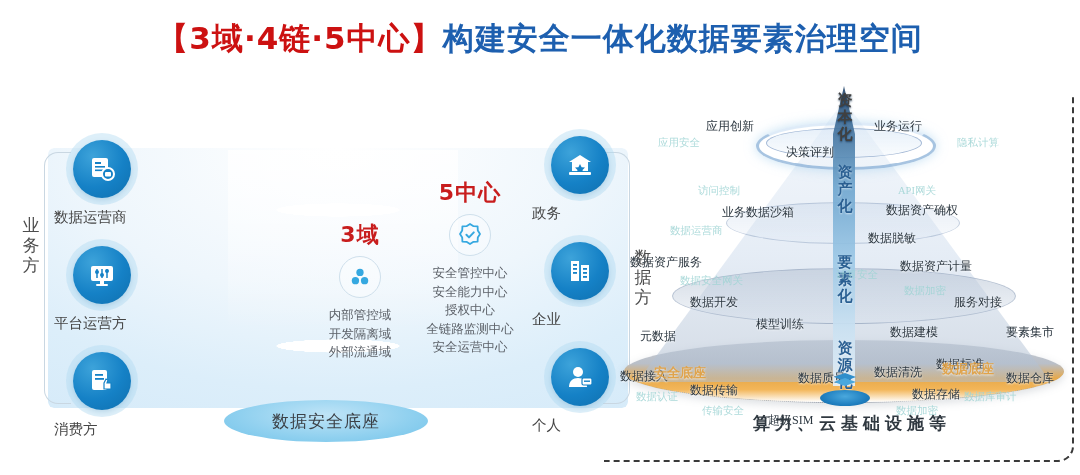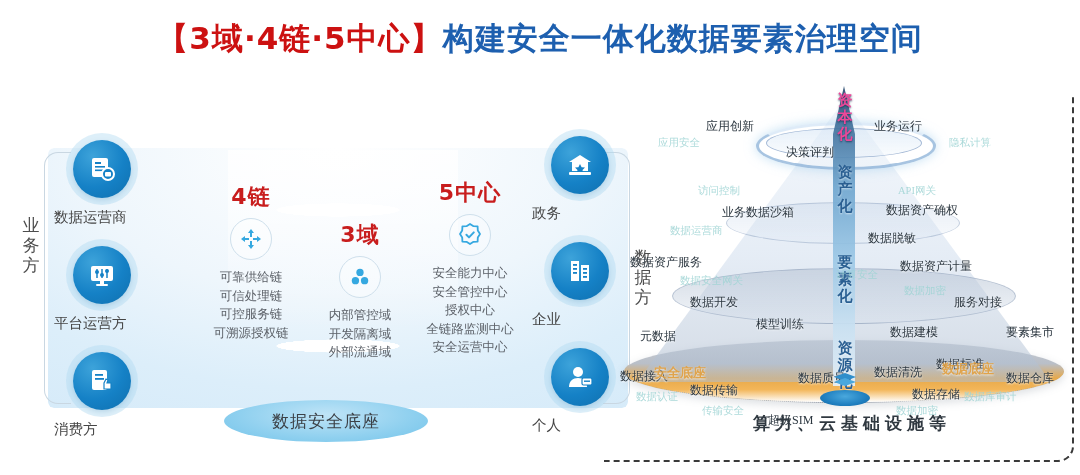--- a/index.html
+++ b/index.html
@@ -168,21 +168,21 @@
     border-top-color:rgba(160,200,235,.35);
     box-shadow:0 0 12px rgba(150,200,235,.55);
   }
 
   .v-stage{
     position:absolute;width:22px;left:216px;
     font-size:15px;font-weight:bold;color:#1f4f7a;
     text-align:center;line-height:1.12;
     text-shadow:0 1px 2px rgba(255,255,255,.6);
   }
-  .v-capital{top:14px;color:#ec4899;text-shadow:0 1px 2px rgba(20,50,80,.8);}
+  .v-capital{top:14px;color:#404040;text-shadow:0 1px 2px rgba(20,50,80,.8);}
   .v-asset{top:86px;color:#2a5f92;}
   .v-element{top:176px;color:#2a5f92;}
   .v-resource{top:262px;color:#2a5f92;}
 
   .node{
     position:absolute;white-space:nowrap;
     font-size:12px;color:#2c3740;
     text-shadow:0 1px 2px rgba(255,255,255,.85);
   }
   .node.faint{color:#9fd4d4;font-size:10.5px;text-shadow:none;opacity:.85;}
@@ -316,35 +316,20 @@
             <circle cx="13" cy="10" r="5" fill="#fff"></circle>
             <path d="M4 25 c0 -6 4 -9 9 -9 c5 0 9 3 9 9 z" fill="#fff"></path>
             <rect x="17" y="16" width="10" height="7" rx="1.5" fill="#fff" stroke="#1581c6" stroke-width="1.2"></rect>
             <rect x="19" y="18.5" width="6" height="1.4" fill="#1581c6"></rect>
           </svg>
         </div>
         <div class="cap">个人</div>
       </div>
     </div>
 
-    <div class="pillar p-4chain">
-      <div class="ttl">4链</div>
-      <div class="ringicon">
-        <svg width="24" height="24" viewBox="0 0 24 24" fill="#35a8e0">
-          <path d="M12 2 l3 4 h-2 v4 h-2 v-4 h-2z"></path>
-          <path d="M12 22 l-3 -4 h2 v-4 h2 v4 h2z"></path>
-          <path d="M2 12 l4 -3 v2 h4 v2 h-4 v2z"></path>
-          <path d="M22 12 l-4 3 v-2 h-4 v-2 h4 v-2z"></path>
-        </svg>
-      </div>
-      <div class="lines">可靠供给链</div>
-      <div class="lines">可信处理链</div>
-      <div class="lines">可控服务链</div>
-      <div class="lines">可溯源授权链</div>
-    </div>
 
     <div class="pillar p-3domain">
       <div class="ttl">3域</div>
       <div class="ringicon">
         <svg width="22" height="22" viewBox="0 0 24 24" fill="#35a8e0">
           <circle cx="12" cy="7" r="4"></circle>
           <circle cx="7" cy="16" r="4"></circle>
           <circle cx="17" cy="16" r="4"></circle>
         </svg>
       </div>
@@ -354,22 +339,22 @@
     </div>
 
     <div class="pillar p-5center">
       <div class="ttl">5中心</div>
       <div class="ringicon">
         <svg width="26" height="26" viewBox="0 0 26 26">
           <path d="M13 2 l3.5 2.2 4.1 .2 .2 4.1 2.2 3.5 -2.2 3.5 -.2 4.1 -4.1 .2 -3.5 2.2 -3.5 -2.2 -4.1 -.2 -.2 -4.1 -2.2 -3.5 2.2 -3.5 .2 -4.1 4.1 -.2z" fill="none" stroke="#35a8e0" stroke-width="1.8" stroke-linejoin="round"></path>
           <path d="M9.4 12.8 l2.6 2.6 4.8 -5" fill="none" stroke="#35a8e0" stroke-width="2" stroke-linecap="round" stroke-linejoin="round"></path>
         </svg>
       </div>
+      <div class="lines">安全管控中心</div>
       <div class="lines">安全能力中心</div>
-      <div class="lines">安全管控中心</div>
       <div class="lines">授权中心</div>
       <div class="lines">全链路监测中心</div>
       <div class="lines">安全运营中心</div>
     </div>
   </div>
 
   <div class="base-pill">
     <span>数据安全底座</span>
   </div>
 
@@ -386,21 +371,21 @@
       <div class="v-stage v-capital">资本化</div>
       <div class="v-stage v-asset">资产化</div>
       <div class="v-stage v-element">要素化</div>
       <div class="v-stage v-resource">资源化</div>
 
       <div id="cone-nodes">
           <div class="node" style="left: 88px; top: 40px;">应用创新</div>
           <div class="node" style="left: 256px; top: 40px;">业务运行</div>
           <div class="node" style="left: 168px; top: 66px;">决策评判</div>
           <div class="node faint" style="left: 40px; top: 58px;">应用安全</div>
-          <div class="node faint" style="left: 300px; top: 58px; padding-left: 31px;">隐私计算</div>
+          <div class="node faint" style="left: 308px; top: 58px; padding-left: 31px;">隐私计算</div>
           <div class="node faint" style="left: 80px; top: 106px;">访问控制</div>
           <div class="node faint" style="left: 280px; top: 106px;">API网关</div>
           <div class="node" style="left: 104px; top: 126px;">业务数据沙箱</div>
           <div class="node" style="left: 268px; top: 124px;">数据资产确权</div>
           <div class="node faint" style="left: 52px; top: 146px;">数据运营商</div>
           <div class="node" style="left: 250px; top: 152px;">数据脱敏</div>
           <div class="node" style="left: 12px; top: 176px;">数据资产服务</div>
           <div class="node" style="left: 282px; top: 180px;">数据资产计量</div>
           <div class="node faint" style="left: 62px; top: 196px;">数据安全网关</div>
           <div class="node faint" style="left: 218px; top: 190px;">计算安全</div>

